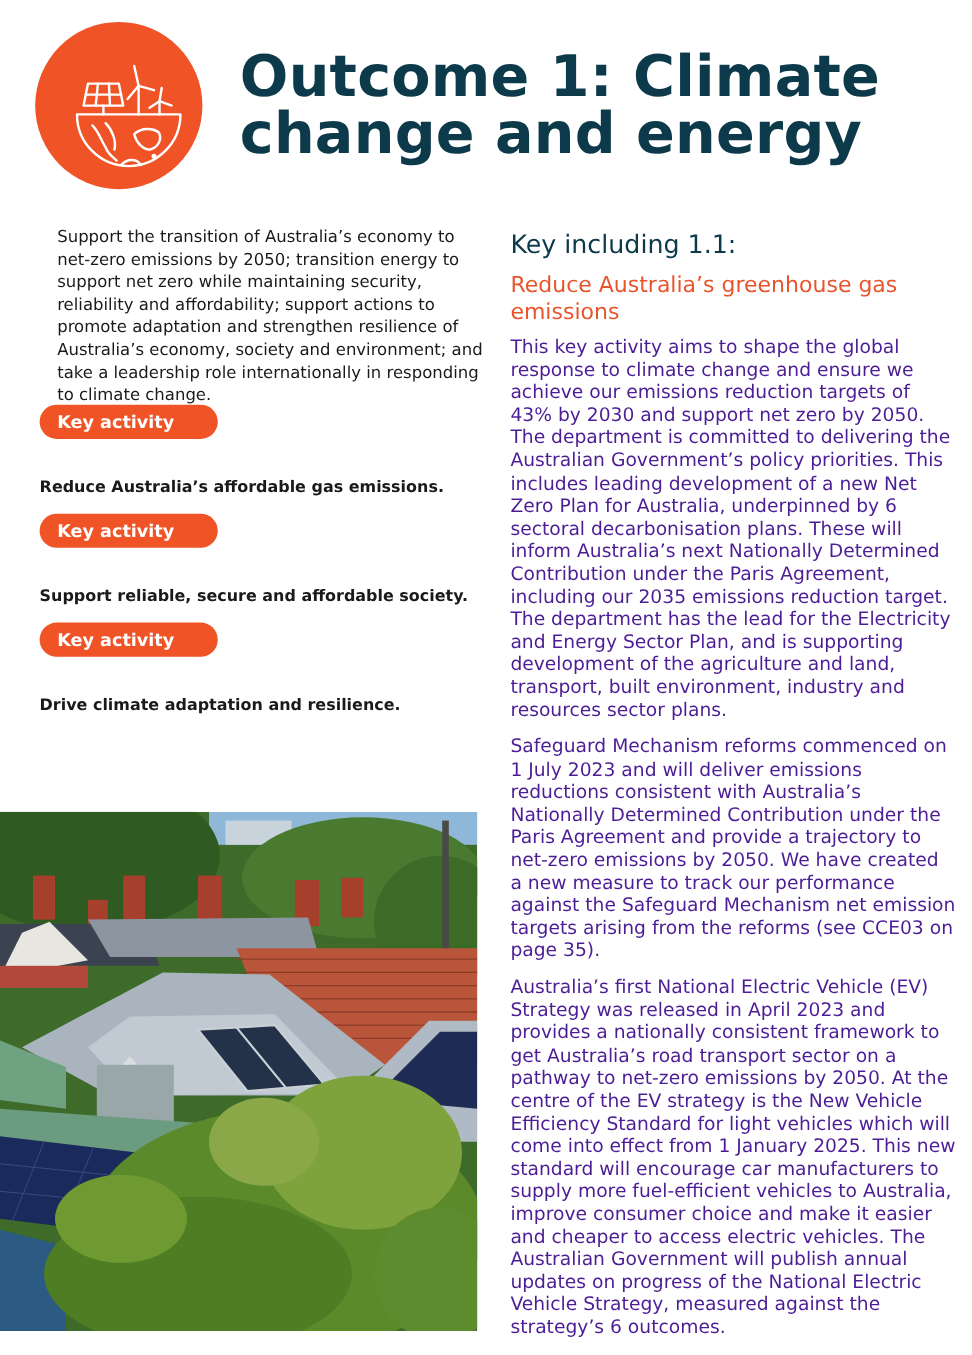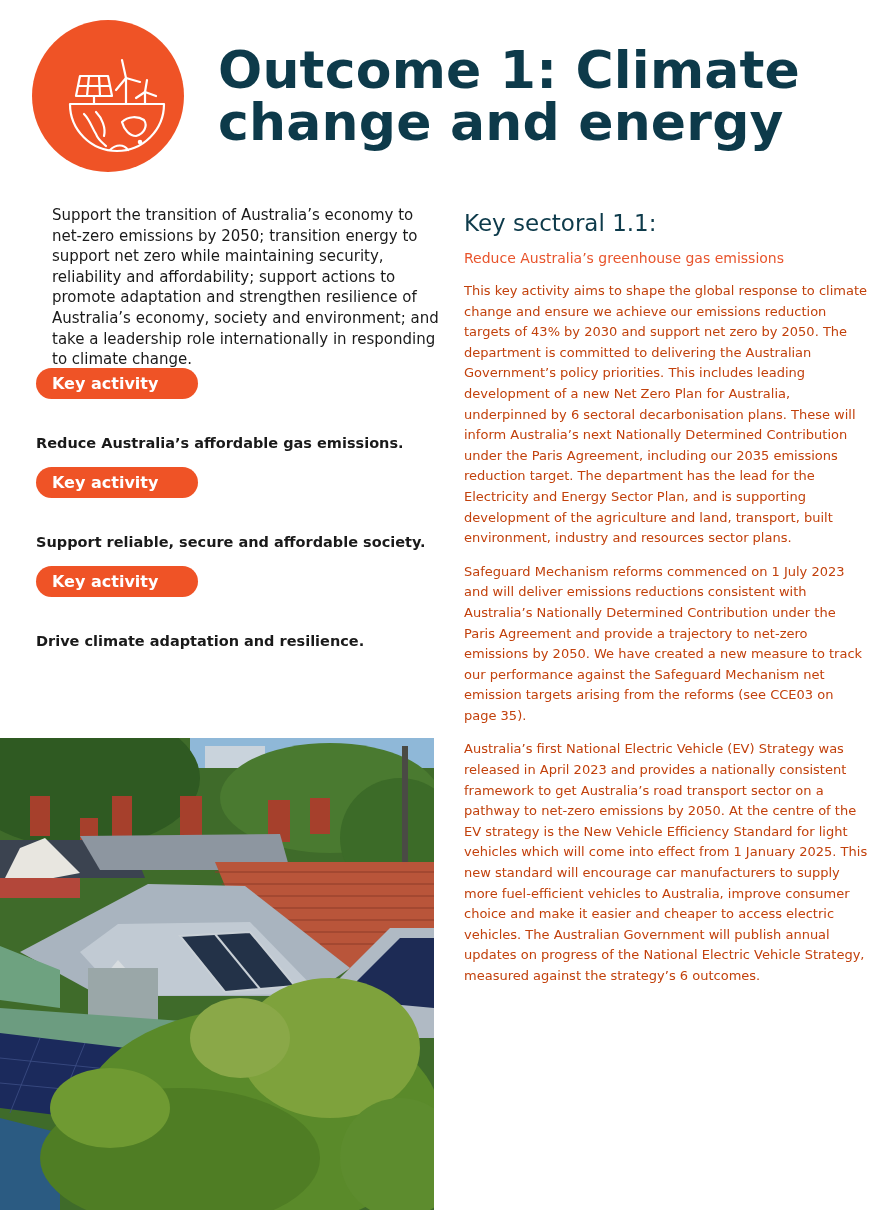--- a/index.html
+++ b/index.html
@@ -13,22 +13,22 @@
   .intro { position: absolute; left: 52px; top: 205px; width: 395px; margin: 0;
            font-size: 15px; line-height: 20.6px; color: #1a1a1a; }
   .ka-list { position: absolute; left: 36px; top: 368px; width: 400px; }
   .ka-item { margin-bottom: 16px; }
   .ka-pill { display: inline-block; background: #ef5326; color: #fff; font-weight: bold;
              font-size: 16px; height: 31px; line-height: 31px; padding: 0 22px 0 16px;
              border-radius: 16px; width: 124px; }
   .ka-desc { font-weight: bold; font-size: 14.5px; margin-top: 11px; color: #1a1a1a; }
   .right { position: absolute; left: 464px; top: 208px; width: 405px; }
   .ka-heading { font-size: 23px; line-height: 30px; color: #0d3a4a; margin: 0 0 8px 0; font-weight: normal; }
-  .ka-sub { font-size: 14px; line-height: 25px; color: #e8542c; margin: 0 0 10px 0; font-weight: normal; }
-  .para { font-size: 13px; line-height: 20.6px; margin: 0 0 13px 0; color: #c2410c; }
+  .ka-sub { font-size: 20px; line-height: 25px; color: #e8542c; margin: 0 0 10px 0; font-weight: normal; }
+  .para { font-size: 17px; line-height: 20.6px; margin: 0 0 13px 0; color: #4c1d95; }
   .photo { position: absolute; left: 0; top: 738px; width: 434px; height: 472px; overflow: hidden; }
   .photo svg { display: block; }
 </style>
 </head>
 <body>
 
 <div class="icon-circle">
   <svg viewBox="0 0 152 152" fill="none" stroke="#ffffff" stroke-width="2.2" stroke-linecap="round" stroke-linejoin="round">
 
     <polygon points="48,56 76,56 80,76 44,76"></polygon>
@@ -69,21 +69,21 @@
     <div class="ka-pill">Key activity 1.2</div>
     <div class="ka-desc">Support reliable, secure and affordable society.</div>
   </div>
   <div class="ka-item">
     <div class="ka-pill">Key activity 1.3</div>
     <div class="ka-desc">Drive climate adaptation and resilience.</div>
   </div>
 </div>
 
 <div class="right">
-  <h2 class="ka-heading">Key sectoral 1.1:</h2>
+  <h2 class="ka-heading">Key including 1.1:</h2>
   <h3 class="ka-sub">Reduce Australia’s greenhouse gas emissions</h3>
   <p class="para">This key activity aims to shape the global response to climate change and ensure we achieve our emissions reduction targets of 43% by 2030 and support net zero by 2050. The department is committed to delivering the Australian Government’s policy priorities. This includes leading development of a new Net Zero Plan for Australia, underpinned by 6 sectoral decarbonisation plans. These will inform Australia’s next Nationally Determined Contribution under the Paris Agreement, including our 2035 emissions reduction target. The department has the lead for the Electricity and Energy Sector Plan, and is supporting development of the agriculture and land, transport, built environment, industry and resources sector plans.</p>
   <p class="para">Safeguard Mechanism reforms commenced on 1 July 2023 and will deliver emissions reductions consistent with Australia’s Nationally Determined Contribution under the Paris Agreement and provide a trajectory to net-zero emissions by 2050. We have created a new measure to track our performance against the Safeguard Mechanism net emission targets arising from the reforms (see CCE03 on page 35).</p>
   <p class="para">Australia’s first National Electric Vehicle (EV) Strategy was released in April 2023 and provides a nationally consistent framework to get Australia’s road transport sector on a pathway to net-zero emissions by 2050. At the centre of the EV strategy is the New Vehicle Efficiency Standard for light vehicles which will come into effect from 1 January 2025. This new standard will encourage car manufacturers to supply more fuel-efficient vehicles to Australia, improve consumer choice and make it easier and cheaper to access electric vehicles. The Australian Government will publish annual updates on progress of the National Electric Vehicle Strategy, measured against the strategy’s 6 outcomes.</p>
 </div>
 
 <div class="photo">
   <svg width="434" height="472" viewBox="0 0 434 472">
 
     <rect x="0" y="0" width="434" height="472" fill="#3f6b2a"></rect>

